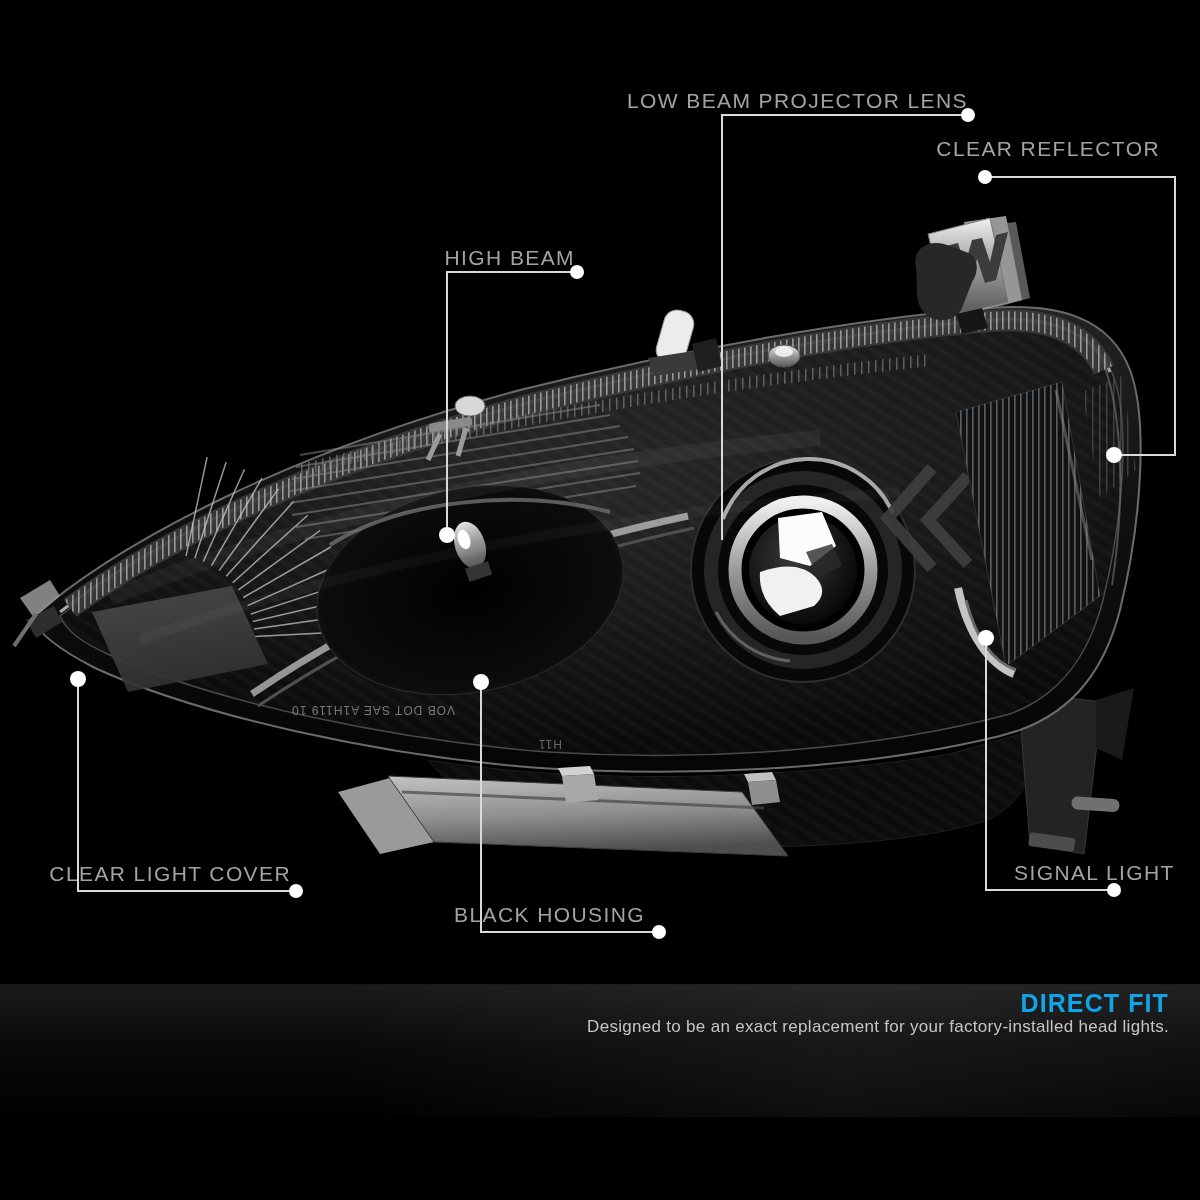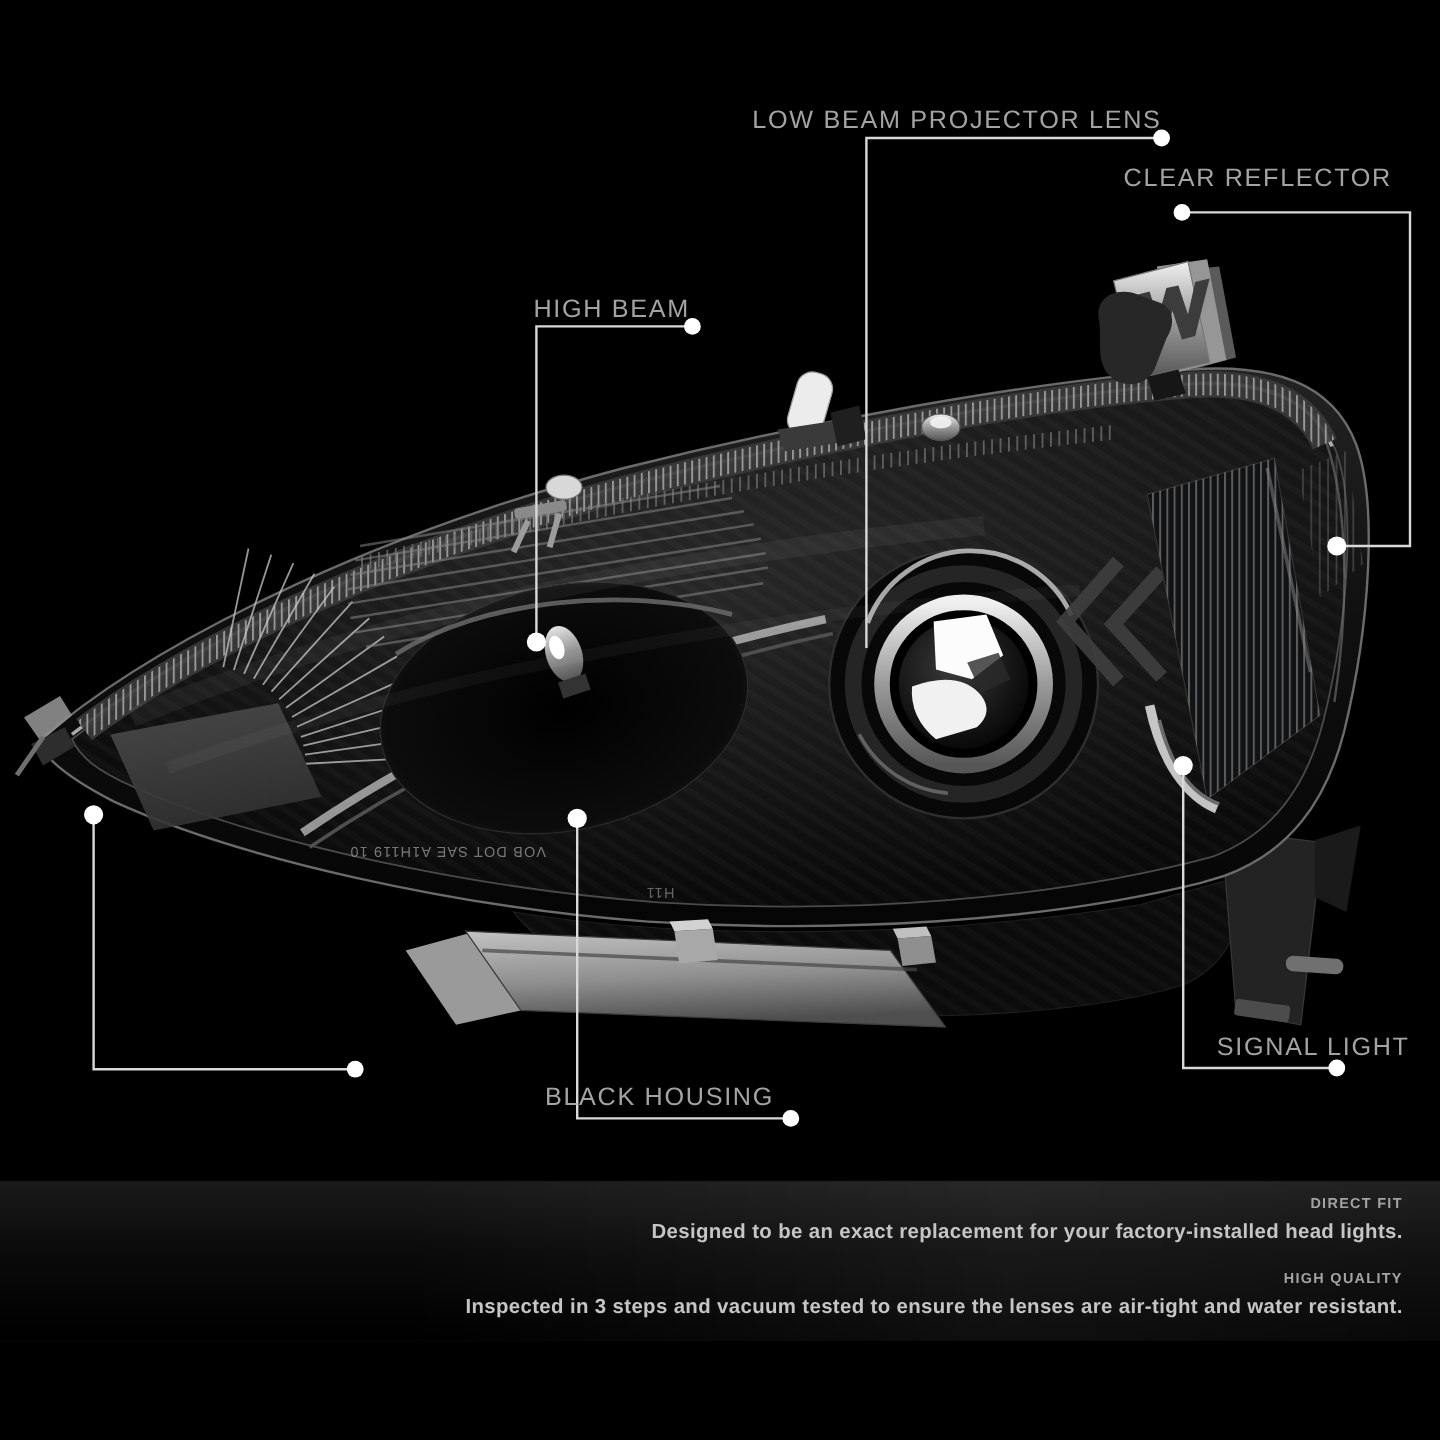--- a/index.html
+++ b/index.html
@@ -23,22 +23,22 @@
   .co-signal   {top:861px; left:991px;margin-left:23px;}
 
   
   .bottom-band{position:absolute;left:0;top:984px;width:1200px;height:132px;
     background:
       linear-gradient(90deg, rgba(255,255,255,0) 28%, rgba(255,255,255,0.06) 70%, rgba(255,255,255,0.03) 100%),
       linear-gradient(180deg, rgba(255,255,255,0.10) 0%, rgba(255,255,255,0.04) 45%, rgba(255,255,255,0) 100%);
     border-top:1px solid rgba(255,255,255,0.08);}
   .features{position:absolute;right:31px;top:991px;text-align:right;}
   .feature{margin-bottom:16px;}
-  .feature-title{color:#a3a3a3;font-size:12px;font-weight:600;letter-spacing:1.1px;line-height:24px;}
-  .feature-desc{color:#c5c5c5;font-size:17px;letter-spacing:.3px;line-height:21px;margin-top:1px;font-weight:bold;}
+  .feature-title{color:#0ea5e9;font-size:25px;font-weight:600;letter-spacing:1.1px;line-height:24px;}
+  .feature-desc{color:#c5c5c5;font-size:17px;letter-spacing:.3px;line-height:21px;margin-top:1px;}
 </style>
 </head>
 <body>
 
 <div class="stage">
 
   <svg class="layer" viewBox="0 0 1200 1200">
     <defs>
       <linearGradient id="lensGrad" x1="0" y1="0" x2="0" y2="1">
         <stop offset="0" stop-color="#232323"></stop>
@@ -254,28 +254,25 @@
     <g>
       <path d="M986 638 V890 H1114"></path>
         <circle cx="986" cy="638" r="8"></circle>
         <circle cx="1114" cy="890" r="7"></circle>
     </g>
   </svg>
 
   <div class="co-label co-low">LOW BEAM PROJECTOR LENS</div>
   <div class="co-label co-reflector">CLEAR REFLECTOR</div>
   <div class="co-label co-highbeam">HIGH BEAM</div>
+  <div class="co-label co-cover">CLEAR LIGHT COVER</div>
   <div class="co-label co-housing">BLACK HOUSING</div>
   <div class="co-label co-signal">SIGNAL LIGHT</div>
 
   <div class="bottom-band"></div>
   <div class="features">
     <div class="feature">
       <div class="feature-title">DIRECT FIT</div>
       <div class="feature-desc">Designed to be an exact replacement for your factory-installed head lights.</div>
     </div>
-    <div class="feature">
-      <div class="feature-title">HIGH QUALITY</div>
-      <div class="feature-desc">Inspected in 3 steps and vacuum tested to ensure the lenses are air-tight and water resistant.</div>
-    </div>
   </div>
 
 </div>
 
 </body></html>

